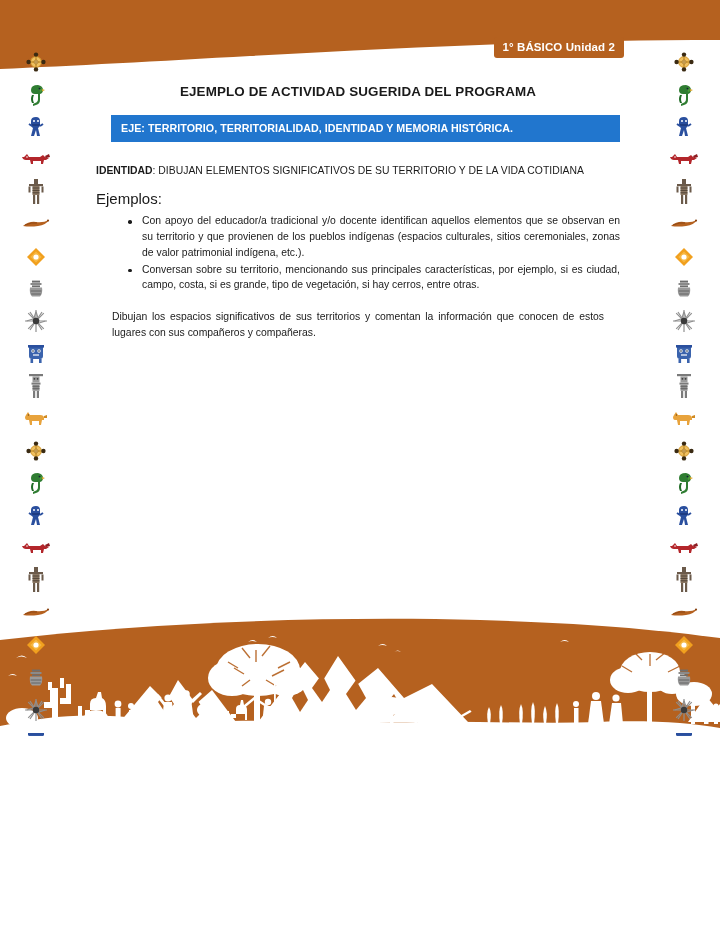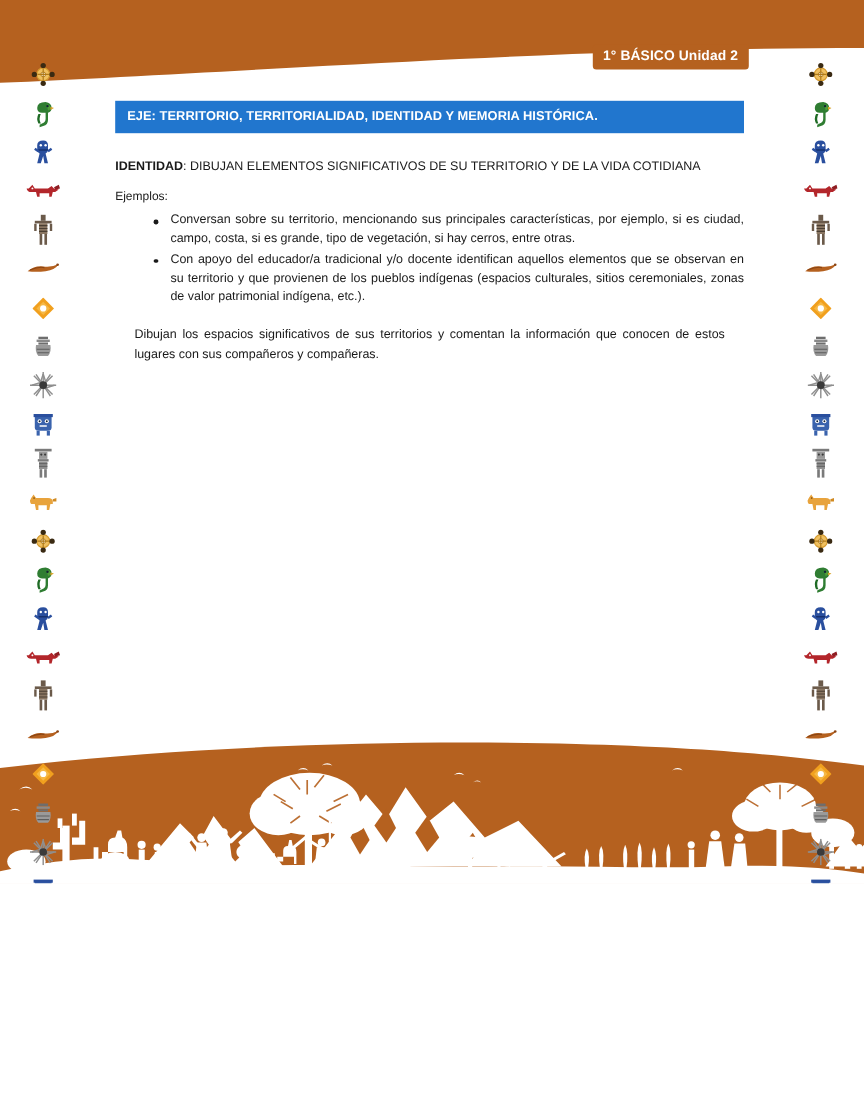--- a/index.html
+++ b/index.html
@@ -36,25 +36,25 @@
   .content{position:absolute;left:96px;top:84px;width:524px;z-index:4;}
   .doc-title{
     text-align:center;font-size:13.4px;font-weight:bold;color:#1a1a1a;
     letter-spacing:.15px;margin:0 0 16px 0;
   }
   .eje-bar{
     background:#2176ce;color:#fff;
     font-size:10.7px;font-weight:bold;
     padding:7px 0 8px 10px;
     letter-spacing:.05px;
-    margin:0 0 21px 0;
+    margin:0 0 21px 15px;
   }
   .act-line{font-size:10.4px;color:#1a1a1a;margin:0 0 12px 0;line-height:1.45;}
   .act-line .b{font-weight:bold;}
-  .ejemplos{font-size:10px;color:#1a1a1a;margin:0 0 6px 0;}
+  .ejemplos{font-size:15px;color:#1a1a1a;margin:0 0 6px 0;}
   ul.bullets{margin:0 0 11px 0;padding:0 0 0 46px;list-style:none;}
   ul.bullets li{
     position:relative;font-size:10.4px;color:#1a1a1a;
     line-height:1.52;text-align:justify;margin-bottom:1px;
     padding-left:0;
   }
   ul.bullets li::before{
     content:"";position:absolute;left:-14px;top:7px;
     width:3.6px;height:3.6px;background:#1a1a1a;border-radius:50%;
   }
@@ -538,32 +538,33 @@
       <path d="M2 4 l2 -3 l2 3 l10 0 q4 0 4 3 l0 2 l-2 0 l-1 5 l-2 0 l0 -4 l-7 0 l0 4 l-2 0 l-1 -5 l-2 0 q-2 0 -2 -3 z" fill="#e8a33c"></path>
       <path d="M20 5 l3 -1 l0 3 l-3 0 z" fill="#d08a22"></path>
       <circle cx="4.4" cy="4" r=".7" fill="#7a4a10"></circle>
     </svg>
         </div>
       </div>
   </div>
 
   <div class="content">
 
+    <div class="doc-title">EJEMPLO DE ACTIVIDAD SUGERIDA DEL PROGRAMA</div>
 
     <div class="eje-bar">EJE: TERRITORIO, TERRITORIALIDAD, IDENTIDAD Y MEMORIA HISTÓRICA.</div>
 
     <p class="act-line">
       <span class="b">IDENTIDAD</span><span>: </span><span>DIBUJAN ELEMENTOS SIGNIFICATIVOS DE SU TERRITORIO Y DE LA VIDA COTIDIANA</span>
     </p>
 
     <p class="ejemplos">Ejemplos:</p>
 
     <ul class="bullets">
+      <li>Con apoyo del educador/a tradicional y/o docente identifican aquellos elementos que se observan en su territorio y que provienen de los pueblos indígenas (espacios culturales, sitios ceremoniales, zonas de valor patrimonial indígena, etc.).</li>
       <li>Conversan sobre su territorio, mencionando sus principales características, por ejemplo, si es ciudad, campo, costa, si es grande, tipo de vegetación, si hay cerros, entre otras.</li>
-      <li>Con apoyo del educador/a tradicional y/o docente identifican aquellos elementos que se observan en su territorio y que provienen de los pueblos indígenas (espacios culturales, sitios ceremoniales, zonas de valor patrimonial indígena, etc.).</li>
     </ul>
 
     <p class="closing">Dibujan los espacios significativos de sus territorios y comentan la información que conocen de estos lugares con sus compañeros y compañeras.</p>
 
   </div>
 
   <div class="bottom">
     <svg width="720" height="118" viewBox="0 0 720 118">
 
       <path d="M0,22 C150,4 330,-2 480,2 C590,5 660,12 720,20 L720,118 L0,118 Z" fill="#b5611f"></path>

